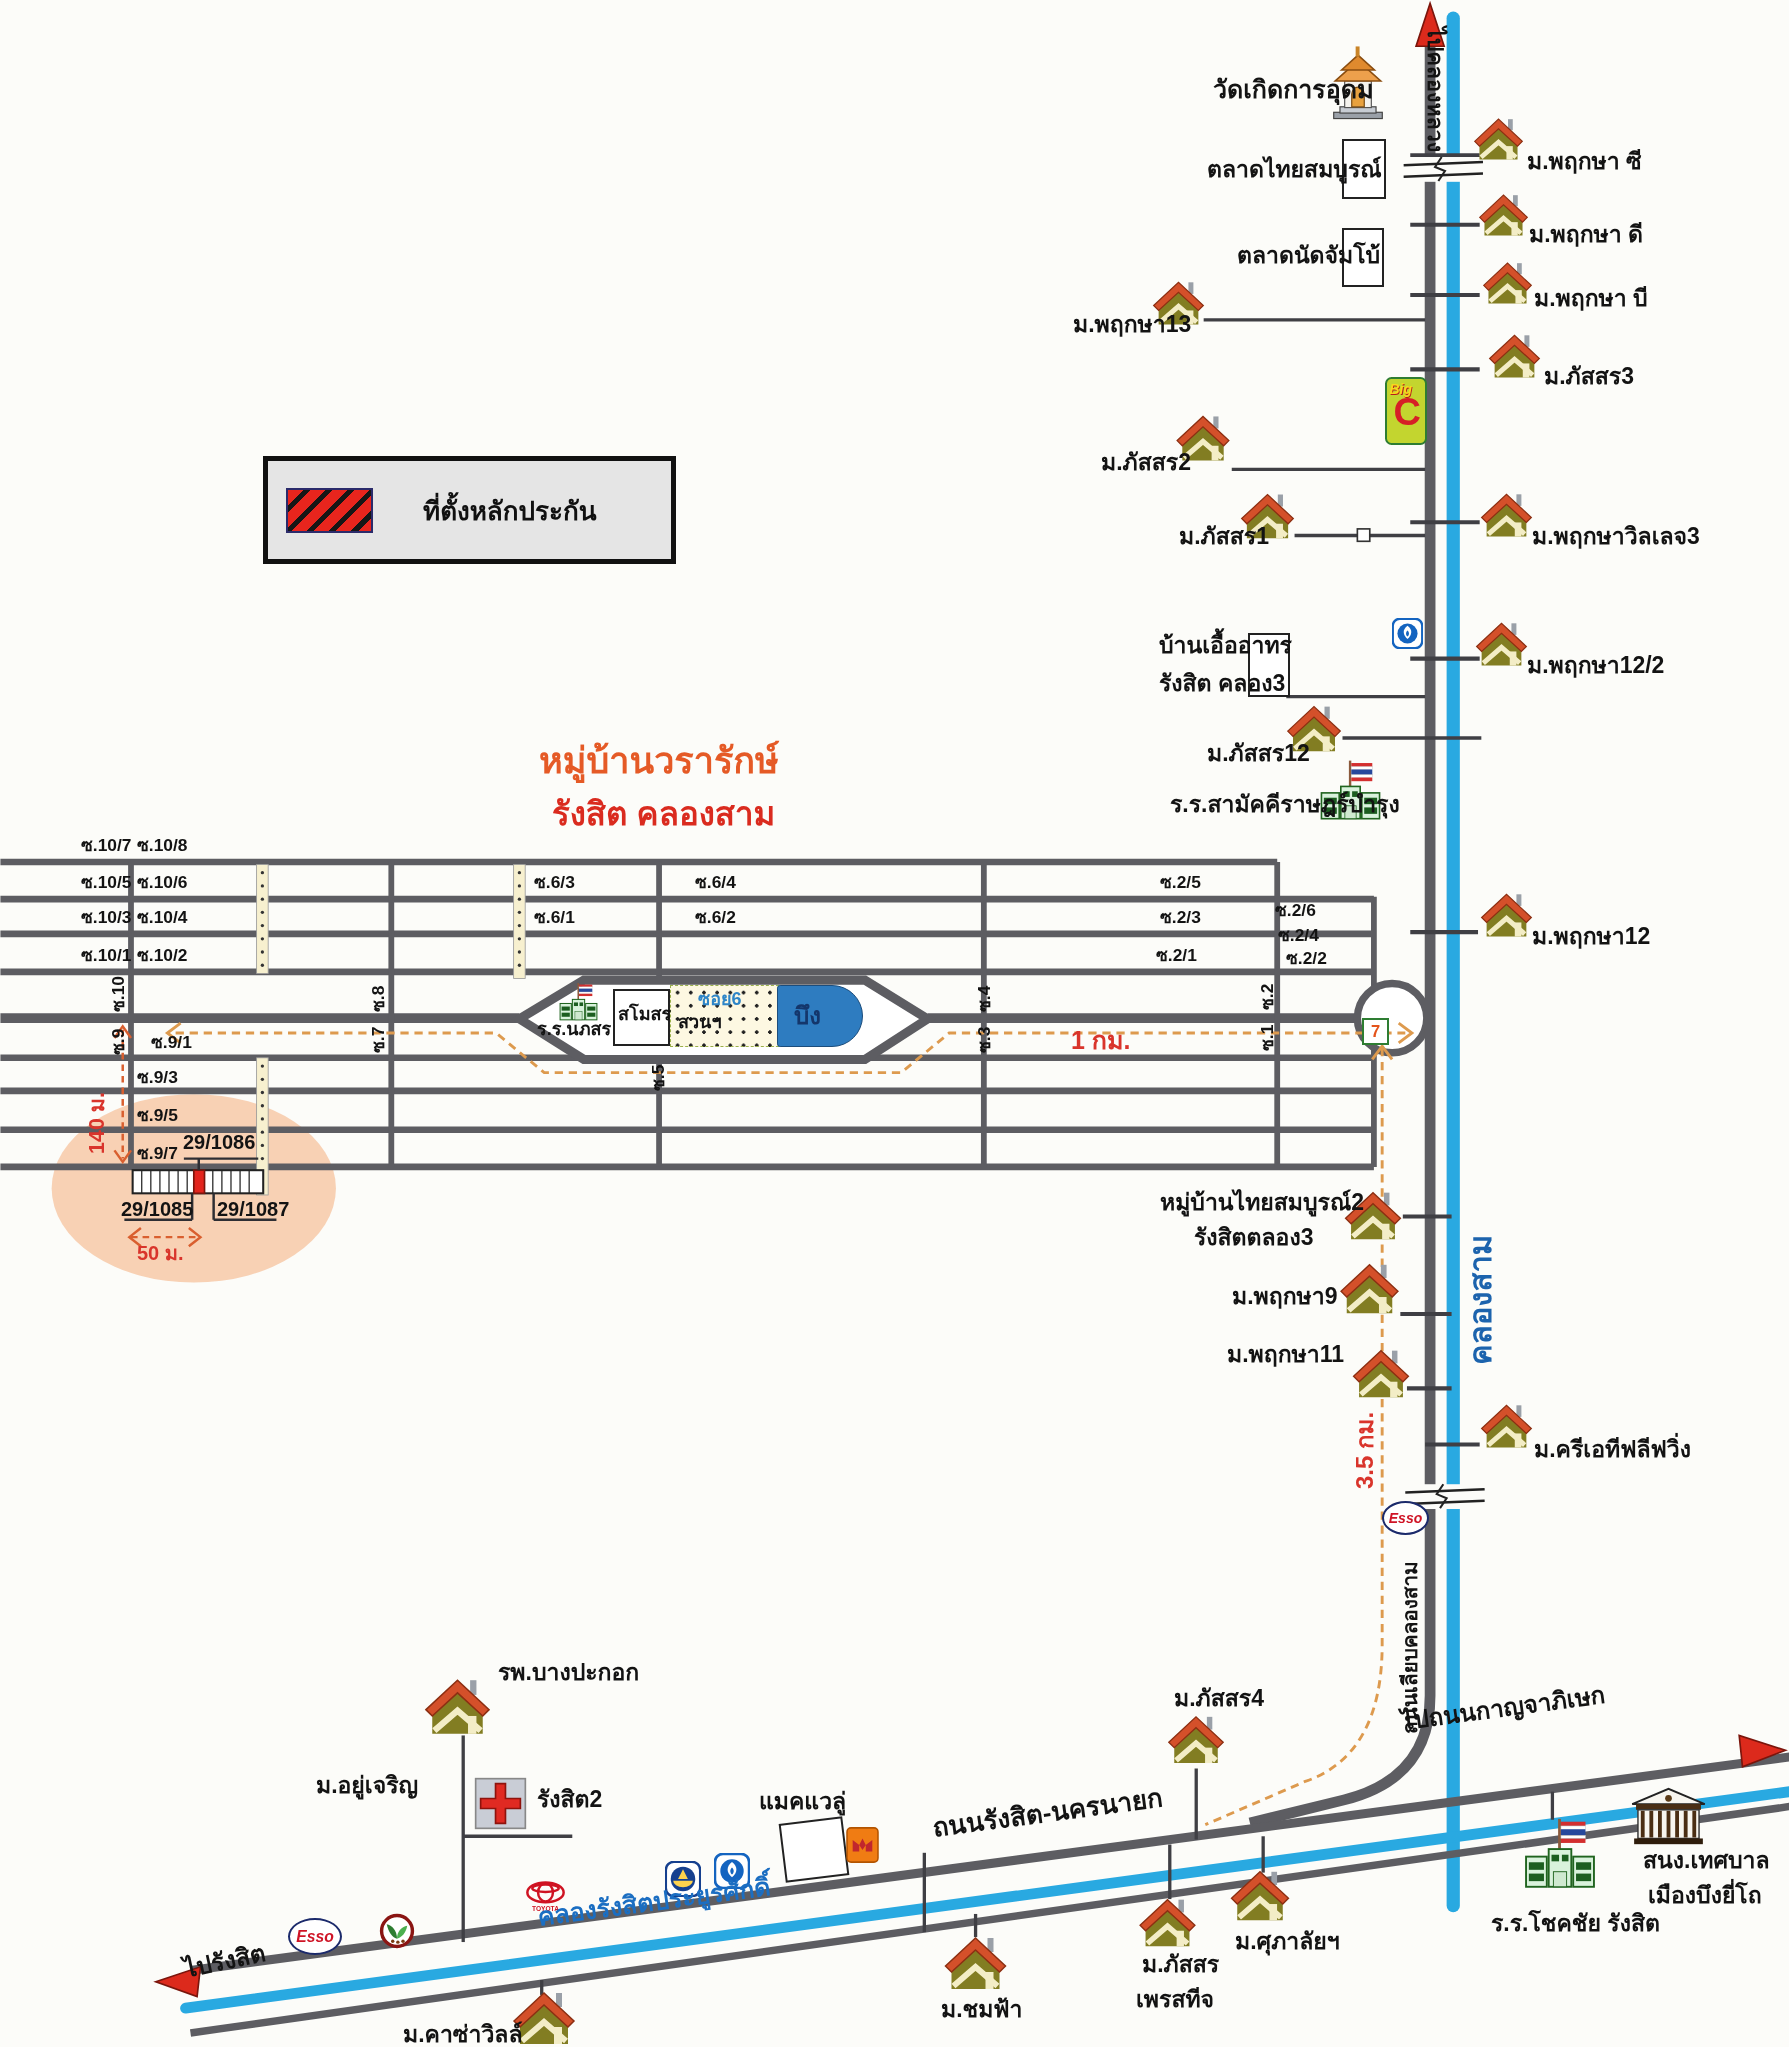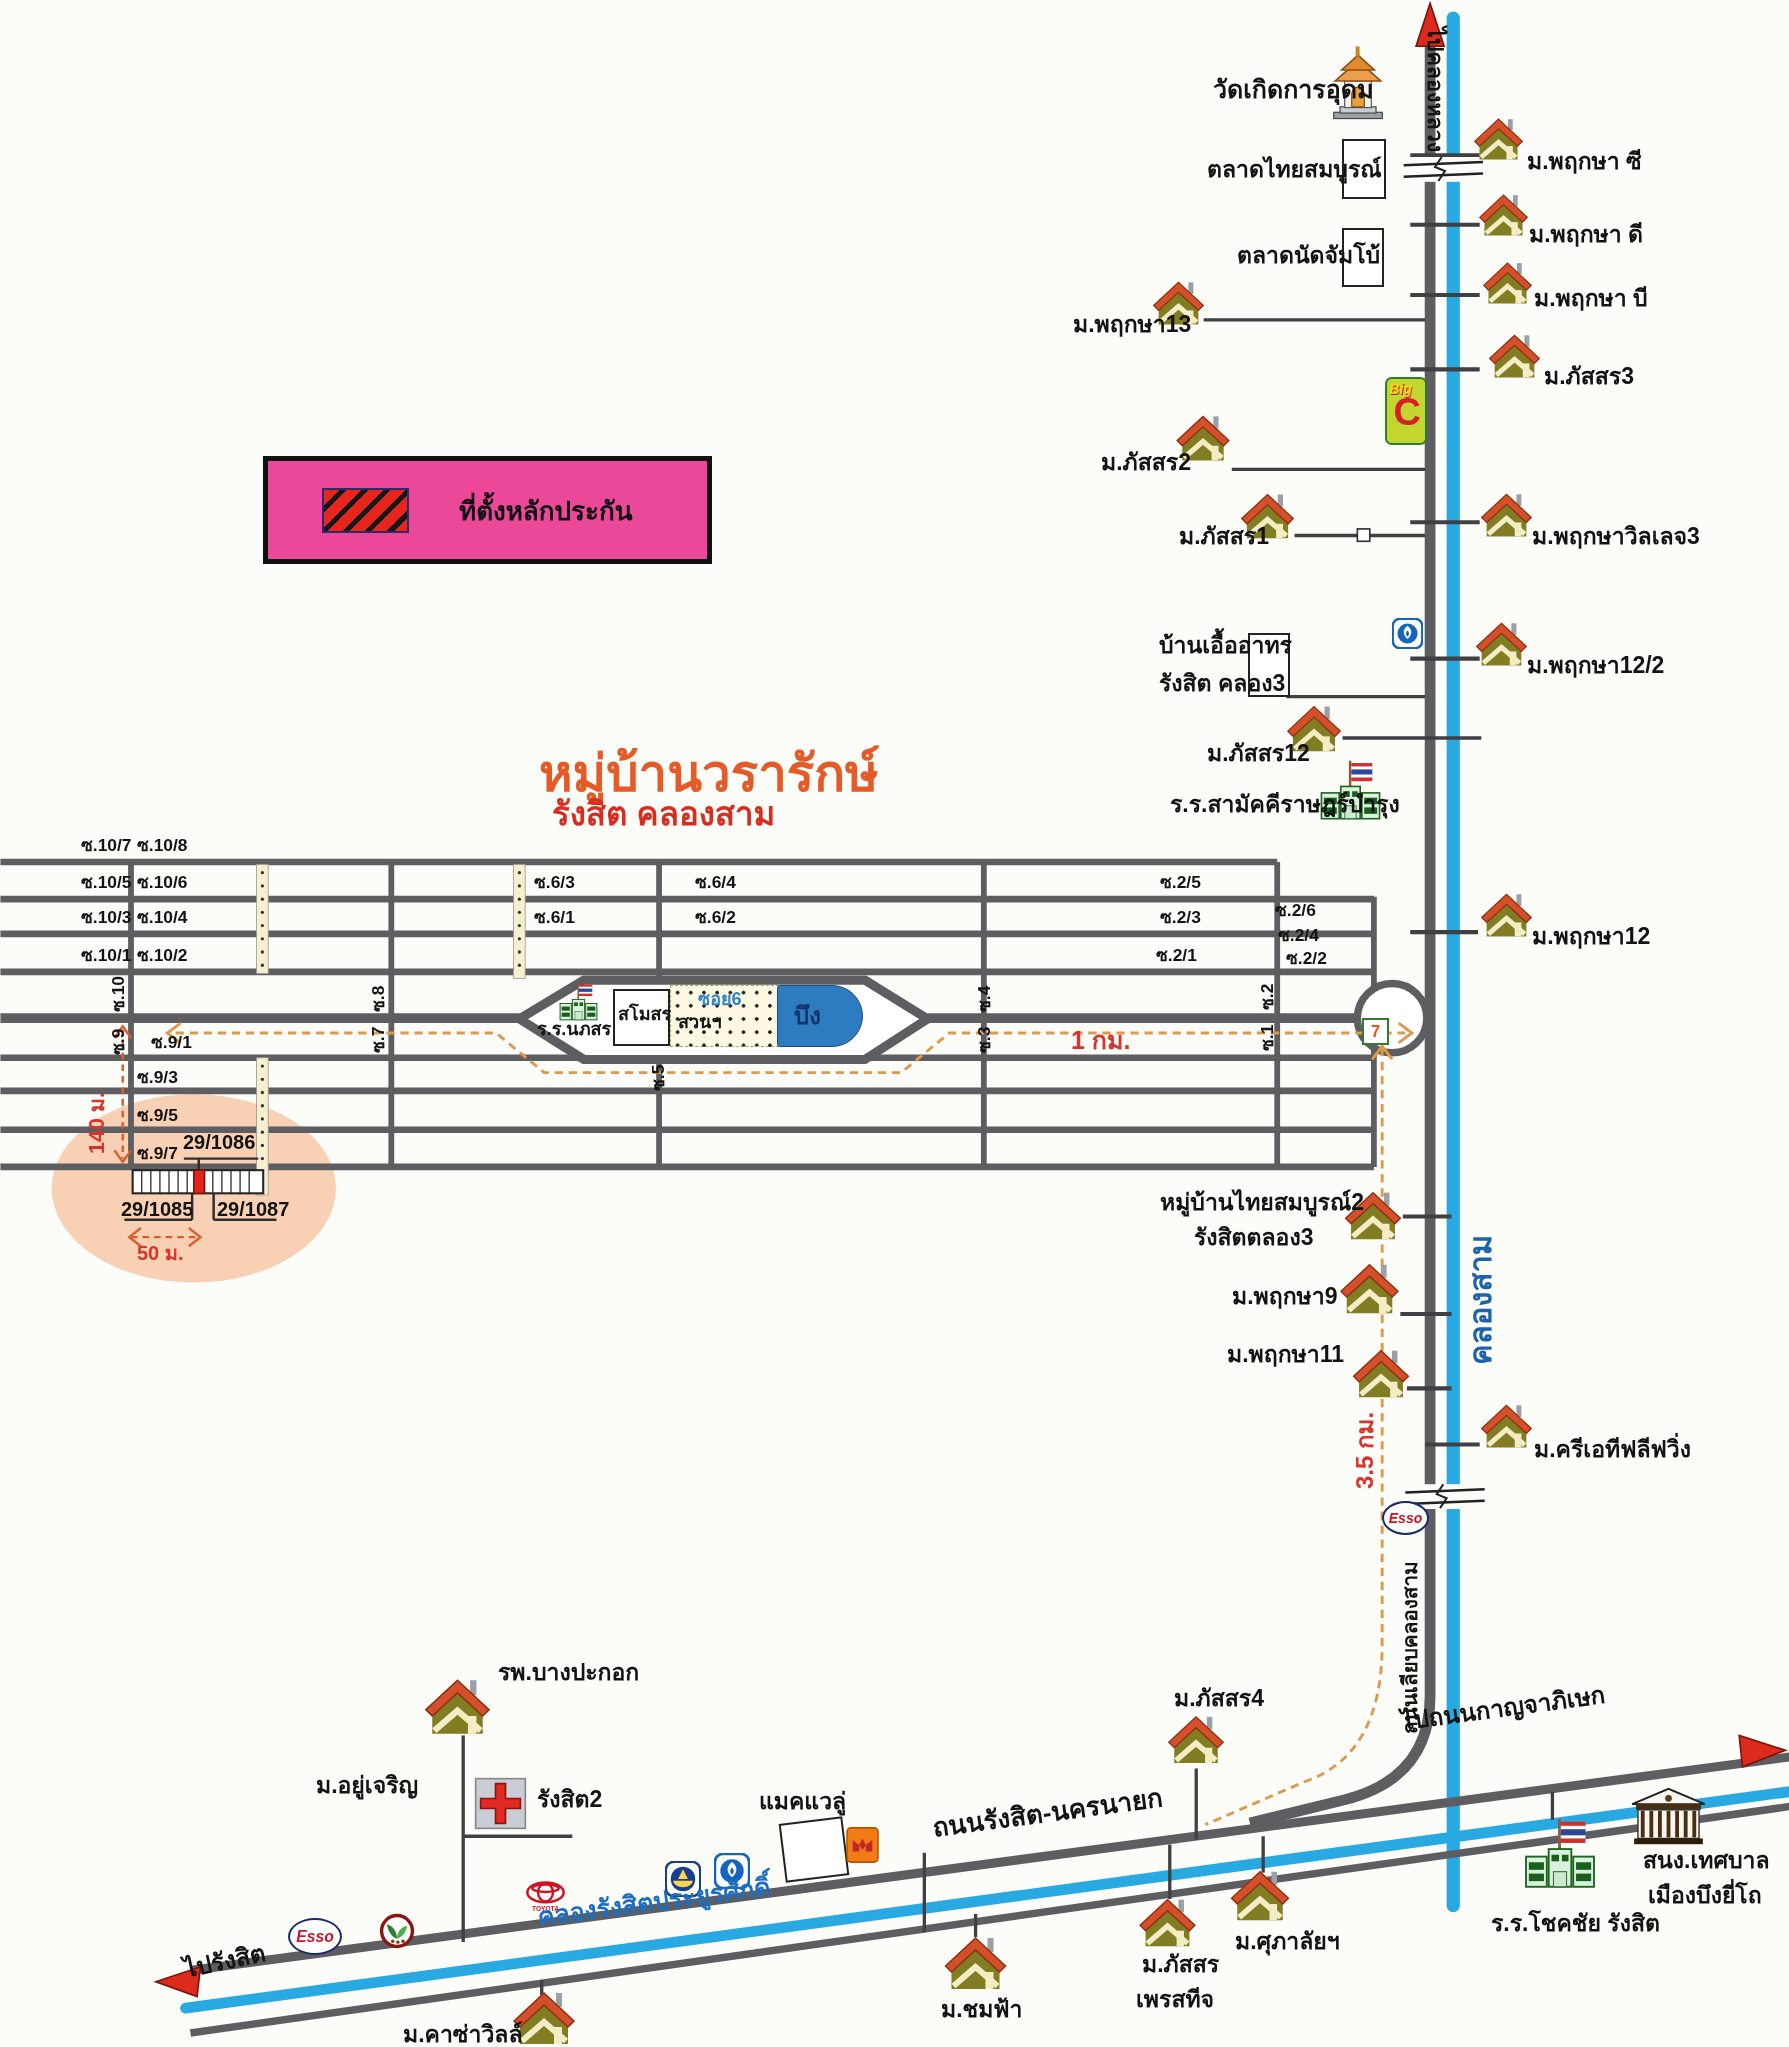--- a/index.html
+++ b/index.html
@@ -11,26 +11,26 @@
   .big{font-size:25px;}
   .red{color:#d9342b;}
   .blue{color:#1b6ec2;}
   .v90{transform:rotate(90deg);transform-origin:0 0;}
   .vm90{transform:rotate(-90deg);transform-origin:0 0;}
   .r76{transform:rotate(-7.6deg);transform-origin:0 0;}
   .r12{transform:rotate(-12deg);transform-origin:0 0;}
   .icon{position:absolute;z-index:3;}
   .icon svg{display:block;width:100%;height:100%;}
   .whitebox{position:absolute;background:#fff;border:2.5px solid #222;z-index:3;}
-  .legend{position:absolute;left:263px;top:456px;width:403px;height:98px;background:#ec4899;
-          border:5px solid #111;z-index:5;display:flex;align-items:center;padding-left:36px;}
+  .legend{position:absolute;left:263px;top:456px;width:403px;height:98px;background:#e5e5e5;
+          border:5px solid #111;z-index:5;display:flex;align-items:center;}
   .legend .swatch{margin-left:18px;width:83px;height:41px;border:2.5px solid #2b2b6b;
       background:repeating-linear-gradient(135deg,#e8251d 0 10.7px,#161616 10.7px 15.7px);}
   .legend .cap{margin-left:50px;font-size:26px;font-weight:700;}
-  .title1{position:absolute;left:539px;top:732px;font-size:51px;font-weight:700;color:#e55a26;z-index:5;}
+  .title1{position:absolute;left:539px;top:732px;font-size:36px;font-weight:700;color:#e55a26;z-index:5;}
   .title2{position:absolute;left:552px;top:787px;font-size:33px;font-weight:700;color:#da2b1f;z-index:5;}
   .pond{position:absolute;left:777px;top:985px;width:84px;height:60px;background:#2e7cc0;
         border:1.7px solid #1c4d7c;border-radius:3.3px 33px 33px 3.3px;z-index:2;}
   .park{position:absolute;left:670px;top:985px;width:107px;height:60px;background-color:#fdf8e2;
         background-image:radial-gradient(circle,#222 1.5px,transparent 1.9px);background-size:13.2px 13.2px;
         border:1.7px dashed #9bb14c;z-index:2;}
   .club{position:absolute;left:613px;top:989px;width:53px;height:53px;background:#fff;border:2.5px solid #222;z-index:2;}
   .esso{position:absolute;z-index:3;background:#fff;border:2.5px solid #1b2a6b;border-radius:50%;
         color:#cf1426;font-weight:700;font-style:italic;display:flex;align-items:center;justify-content:center;}
   .bigc{position:absolute;left:1385px;top:377px;width:38px;height:64px;background:#c3d52f;border:2.5px solid #2e7d32;

